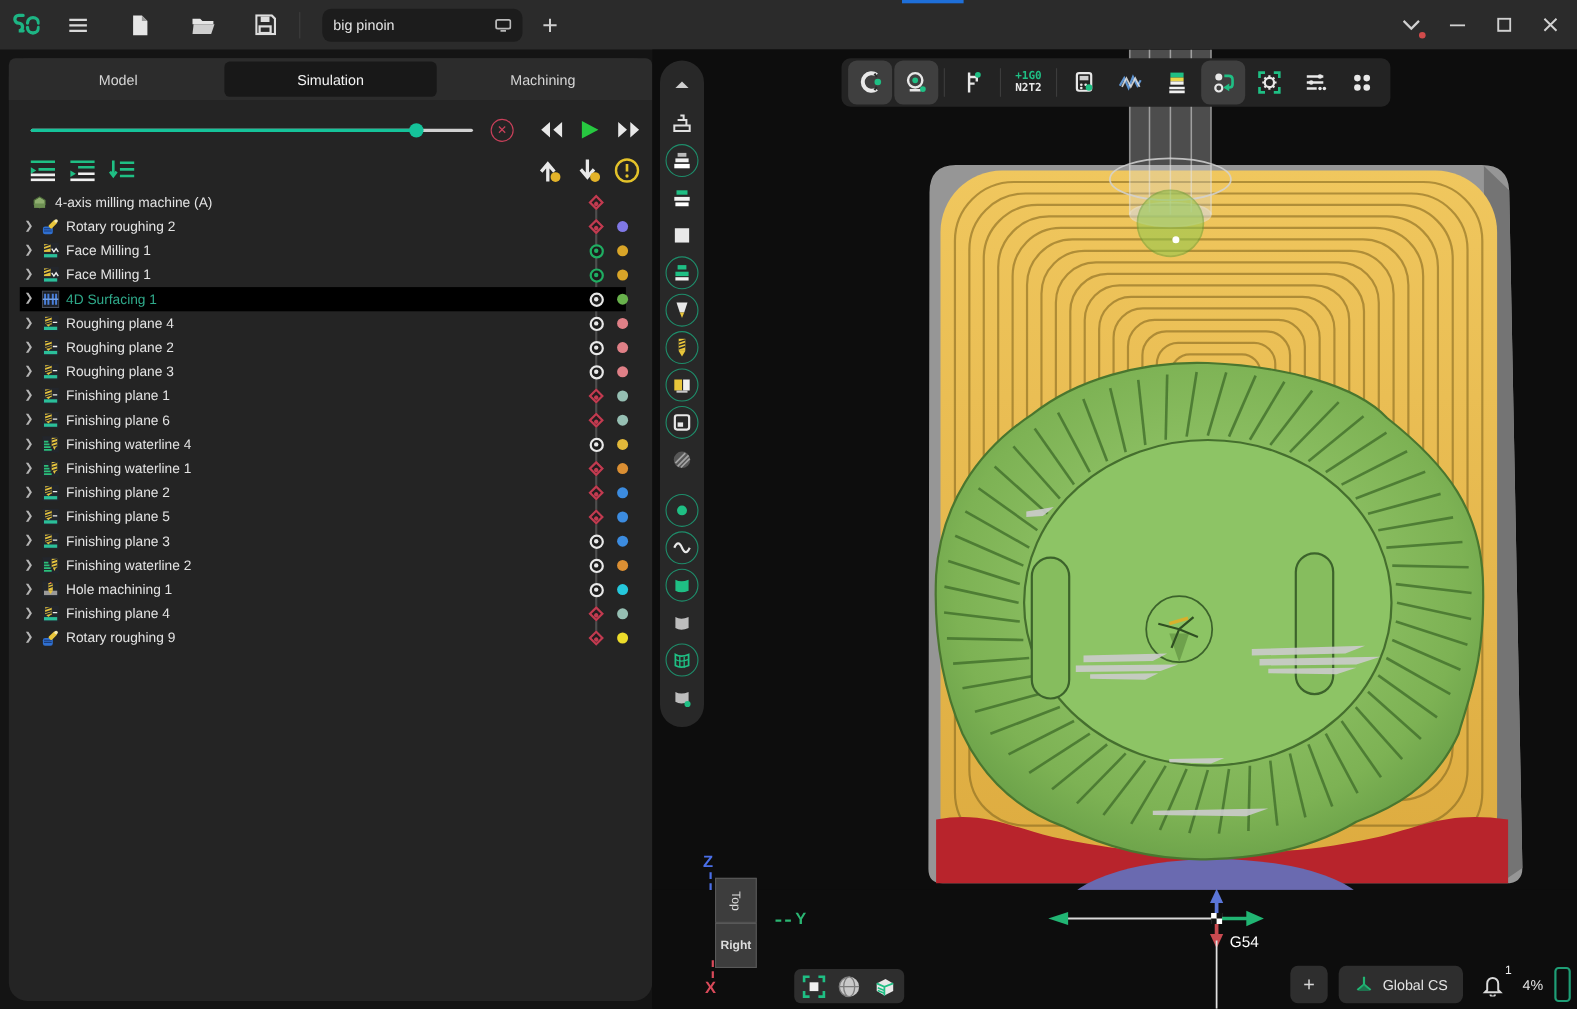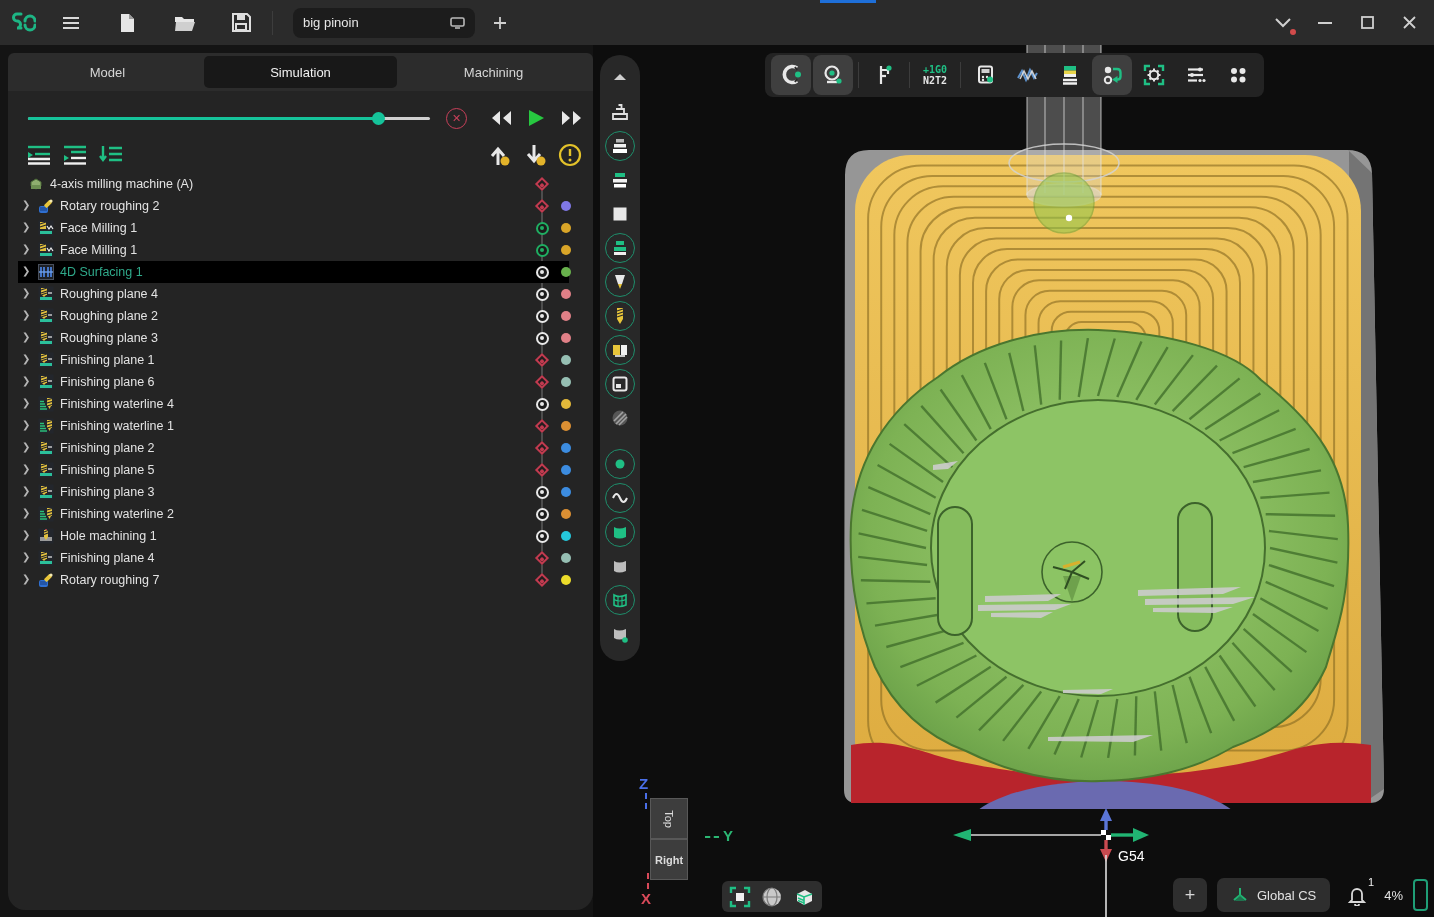--- a/index.html
+++ b/index.html
@@ -535,21 +535,21 @@
       </div>
       <div class="trow" style="top: 396px;">
         <div class="rowband"></div>
         <span class="chev">❯</span>
         <span class="ticon" style="left:30px"><svg width="16" height="16" viewBox="0 0 16 16">
             <rect x="1" y="8" width="9" height="7" rx="2" fill="#2f6fd0"></rect>
             <path d="M2,10 h7 M2,12 h7" stroke="#1a3d7a" stroke-width="1"></path>
             <rect x="8" y="2" width="4" height="8" rx="1" transform="rotate(45 10 6)" fill="#e8c53a"></rect>
             <circle cx="13" cy="3" r="1.6" fill="#f4e9b0"></circle>
           </svg></span>
-        <span class="tlabel" style="left:52px">Rotary roughing 7</span>
+        <span class="tlabel" style="left:52px">Rotary roughing 9</span>
         <span class="marker">
           <div class="m-diamond"></div>
         </span>
         <span class="dot" style="background:#ecdc2a"></span>
       </div>
     </div>
 </div>
 
 <div class="viewport">
 

